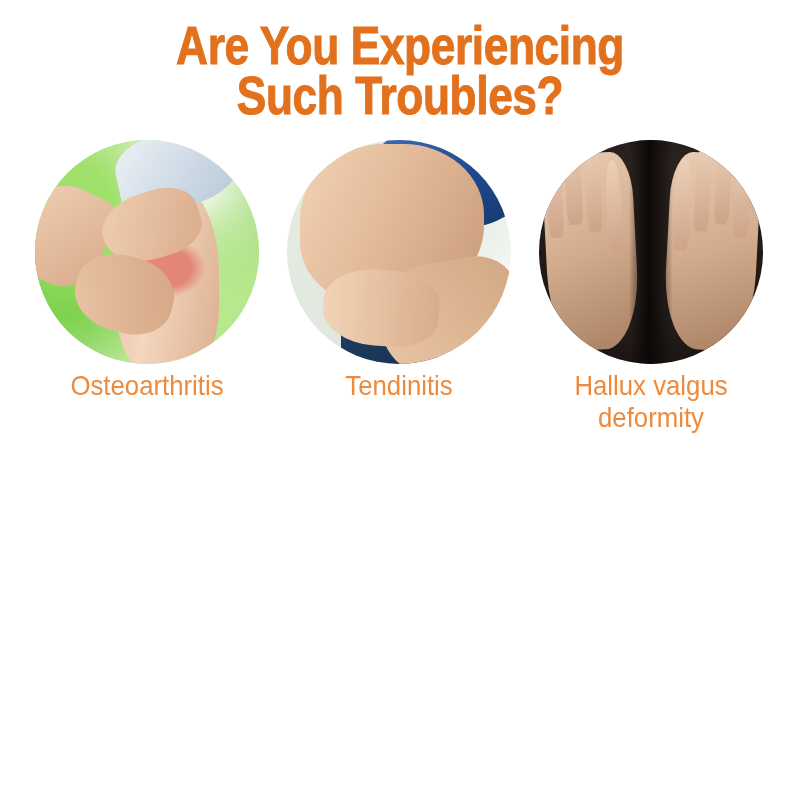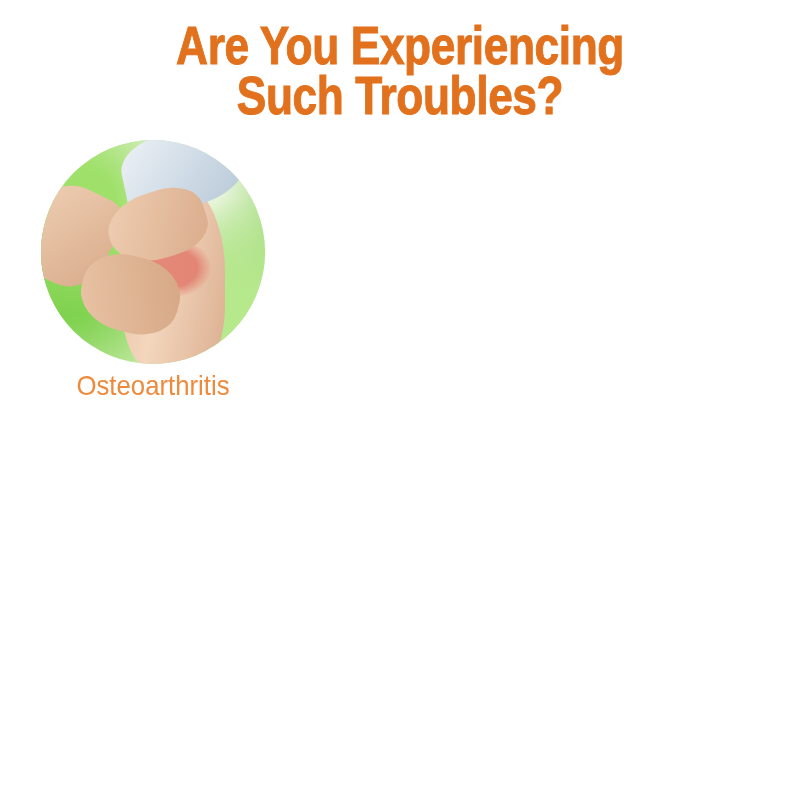--- a/index.html
+++ b/index.html
@@ -33,21 +33,21 @@
   .headline .hl-line {
     display: block;
     transform: scaleX(0.82);
     transform-origin: center center;
   }
 
   
   .grid {
     position: absolute;
     top: 140px;
-    left: 27px;
+    left: 21px;
     width: 756px;
     display: grid;
     grid-template-columns: repeat(3, 252px);
     grid-template-rows: 315px 315px;
   }
   .card {
     position: relative;
     width: 252px;
     height: 315px;
   }
@@ -353,17 +353,50 @@
         <div class="knee-red"></div>
         <div class="forearm"></div>
         <div class="hand-a"></div>
         <div class="hand-b"></div>
       </div>
     </div>
     <div class="caption">Osteoarthritis</div>
   </div>
 
 
-
-
-
+  <div class="card">
+    <div class="thumb">
+      <div class="scene bg-pale">
+        <div class="shirt-blue"></div>
+        <div class="shirt-blue2"></div>
+        <div class="arm-upper"></div>
+        <div class="arm-lower"></div>
+        <div class="grip-hand"></div>
+      </div>
+    </div>
+    <div class="caption">Tendinitis</div>
+  </div>
+
+
+
+  <div class="card">
+    <div class="thumb">
+      <div class="scene bg-black">
+        <div class="hv-hand left">
+          <div class="hv-finger" style="left:4%"></div>
+          <div class="hv-finger" style="left:26%;top:-10%"></div>
+          <div class="hv-finger" style="left:48%;top:-6%"></div>
+          <div class="hv-finger" style="left:70%;top:4%"></div>
+        </div>
+        <div class="hv-hand right">
+          <div class="hv-finger" style="left:6%;top:4%"></div>
+          <div class="hv-finger" style="left:28%;top:-6%"></div>
+          <div class="hv-finger" style="left:50%;top:-10%"></div>
+          <div class="hv-finger" style="left:72%"></div>
+        </div>
+        <div class="hv-shadow"></div>
+      </div>
+    </div>
+    <div class="caption">Hallux valgus
+deformity</div>
+  </div>
 
 </div>
 
 </body></html>

